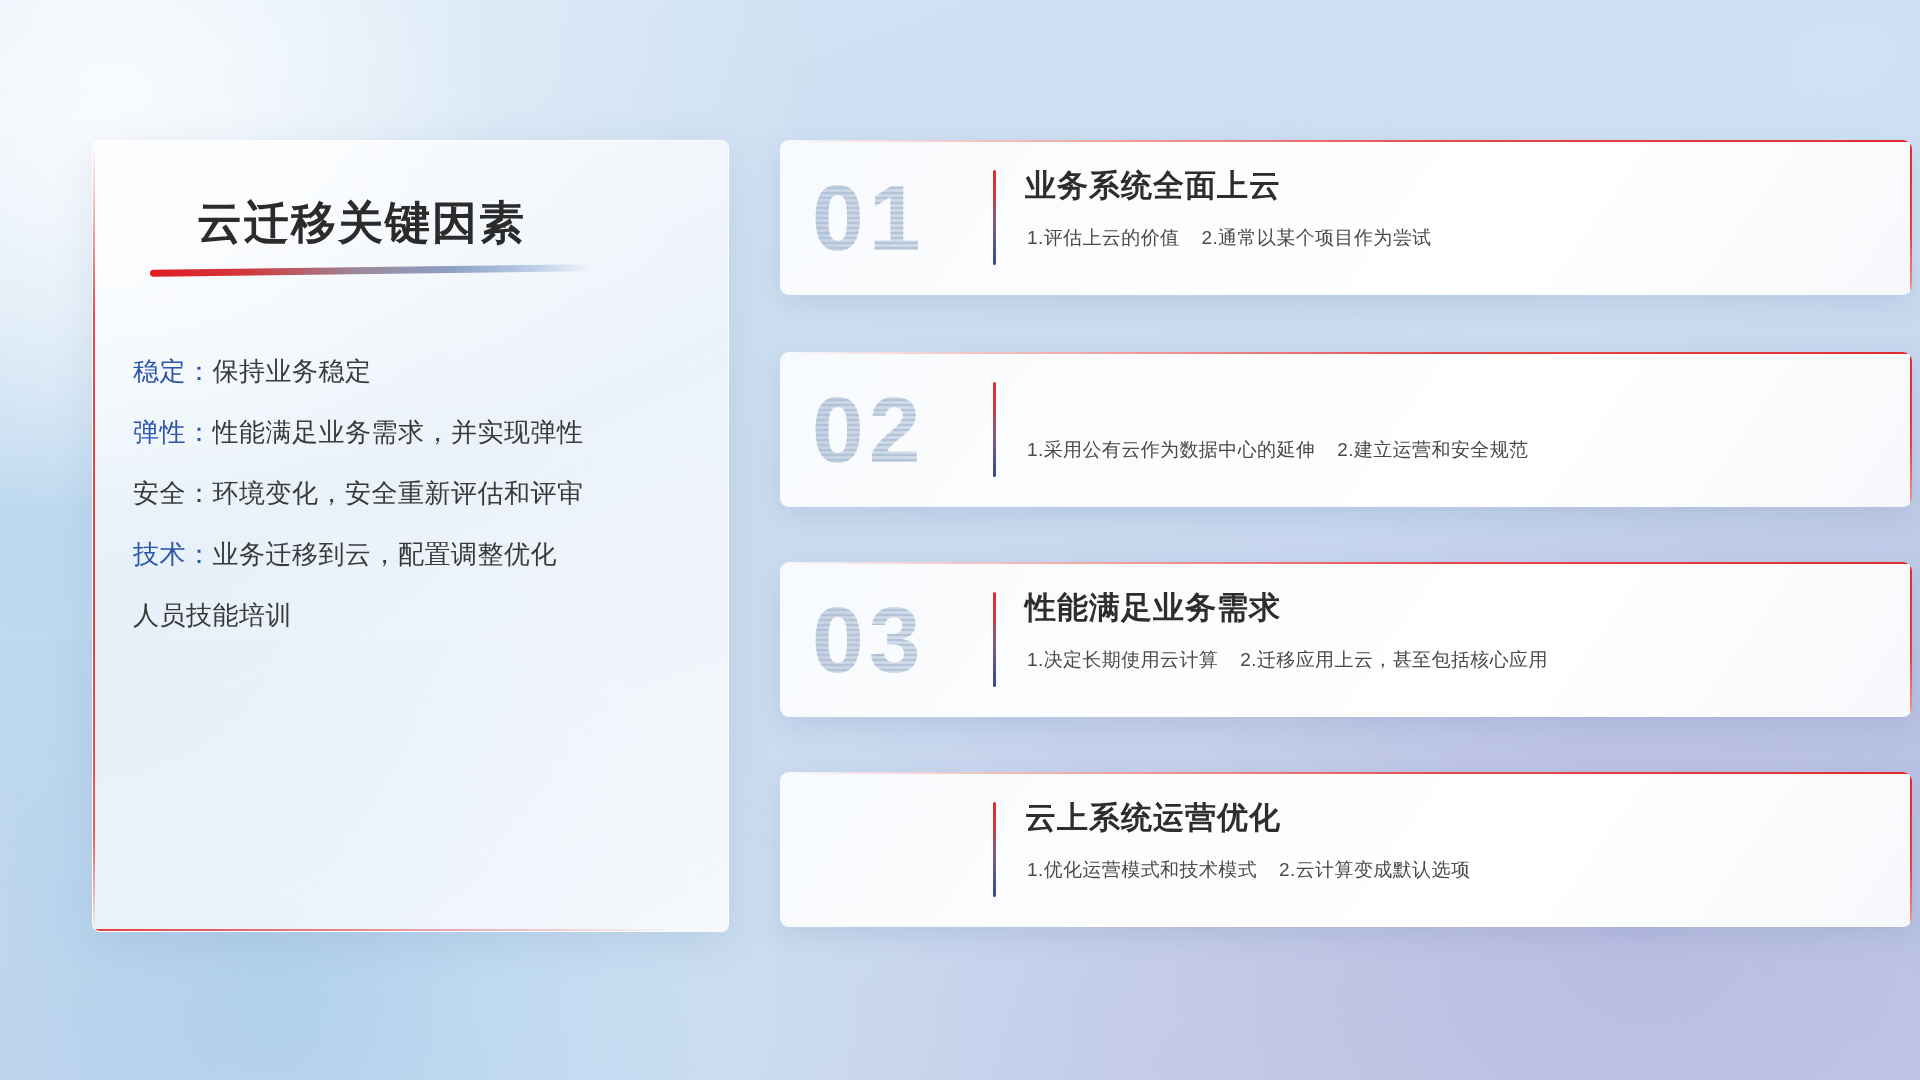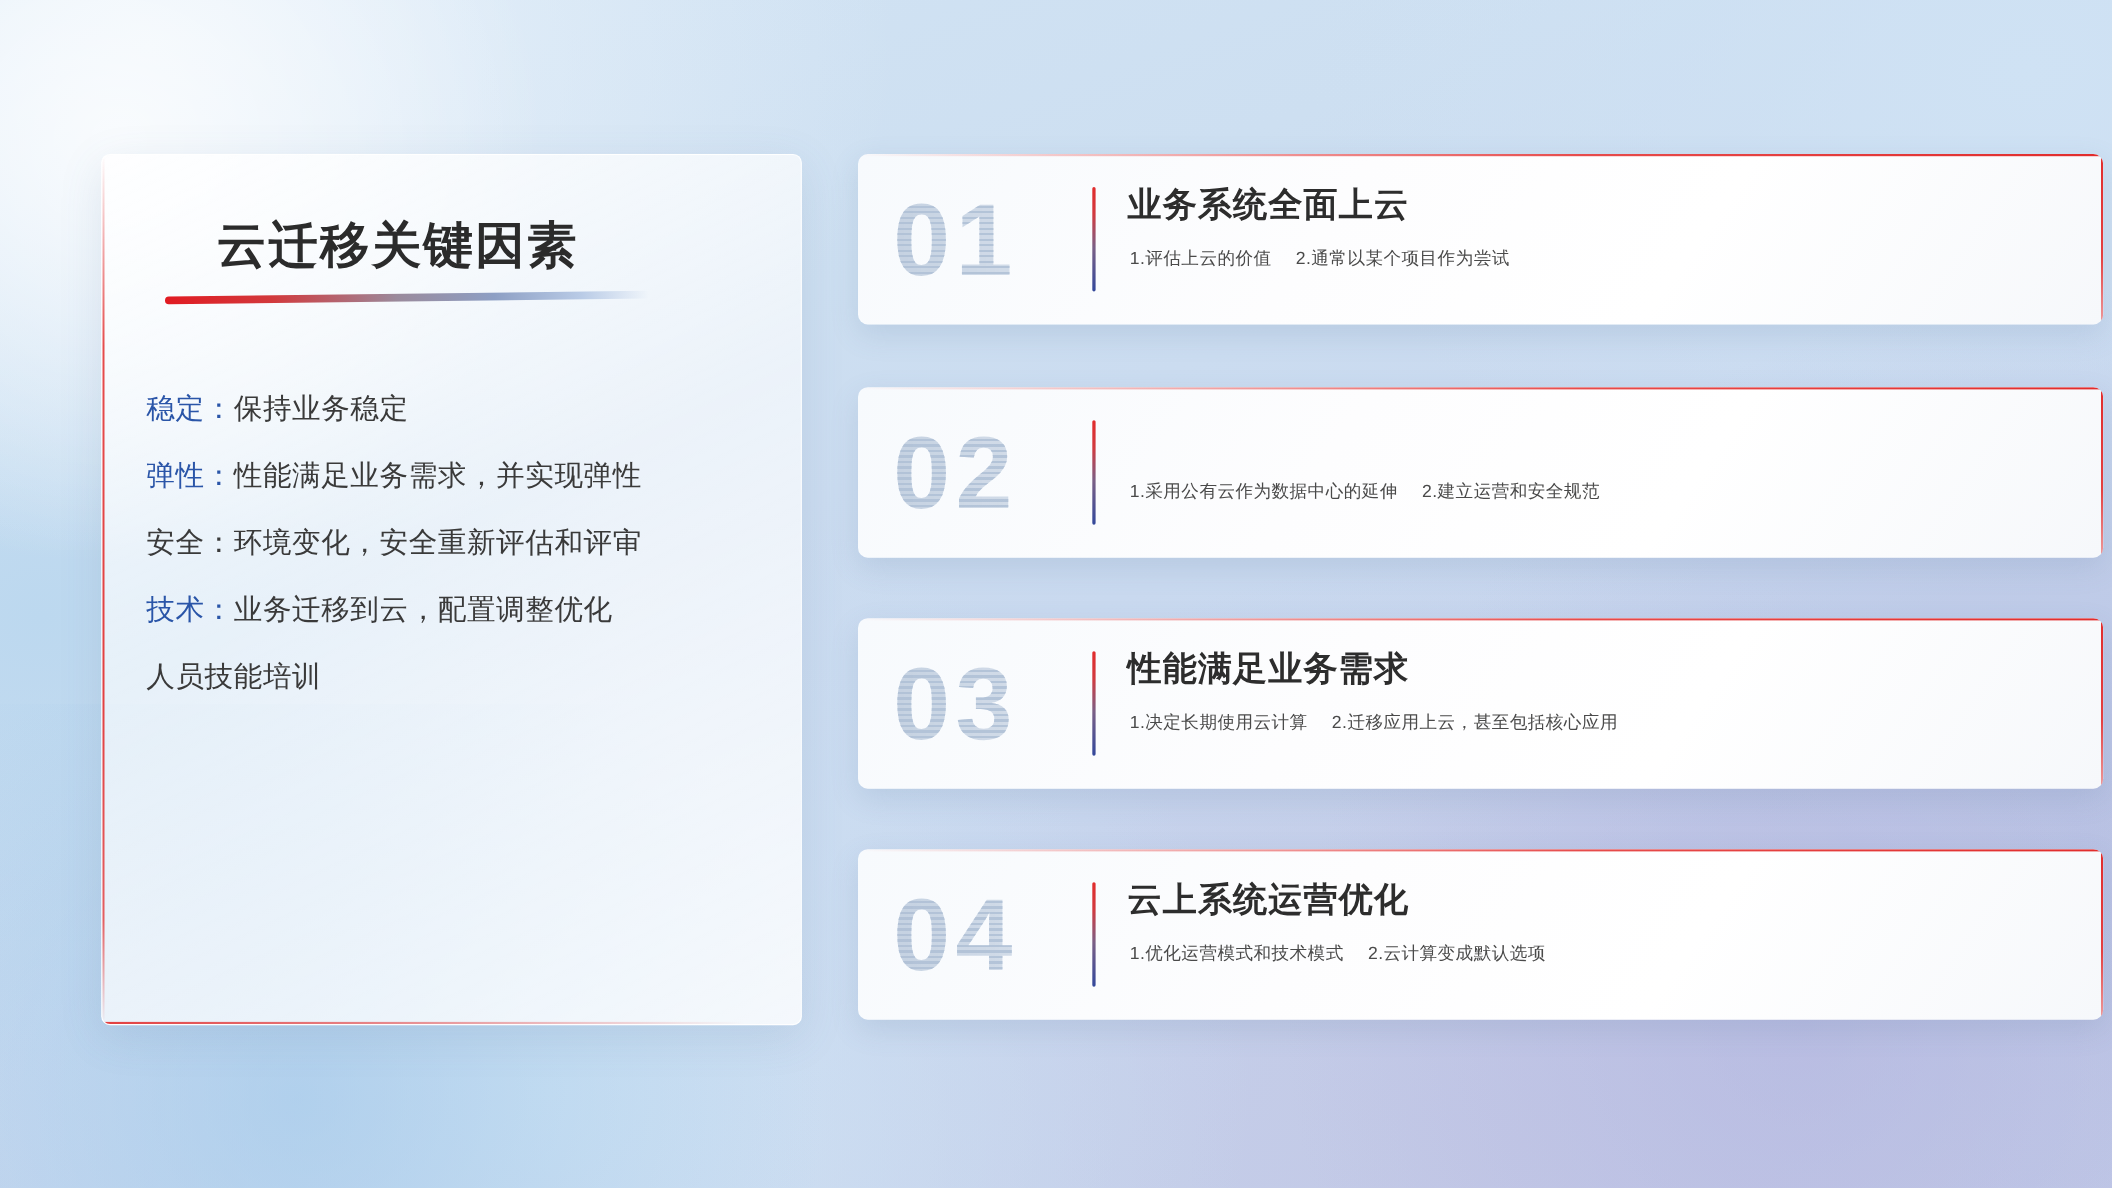--- a/index.html
+++ b/index.html
@@ -215,21 +215,21 @@
     font-size: 31px;
     font-weight: bold;
     color: #2d2d2d;
     letter-spacing: 1px;
     white-space: nowrap;
   }
   .step-desc {
     position: absolute;
     left: 247px;
     top: 85px;
-    font-size: 16px;
+    font-size: 19px;
     color: #4a4a4a;
     letter-spacing: 0.4px;
     white-space: nowrap;
   }
   .step-desc .gap {
     display: inline-block;
     width: 22px;
   }
 </style>
 </head>
@@ -285,21 +285,20 @@
   <div class="step step-3">
     <div class="step-num">03</div>
     <div class="step-bar"></div>
     <div class="step-title">性能满足业务需求</div>
     <div class="step-desc">
       <span>1.决定长期使用云计算</span><span class="gap"></span><span>2.迁移应用上云，甚至包括核心应用</span>
     </div>
   </div>
 
   <div class="step step-4">
-    <div class="step-num">04</div>
     <div class="step-bar"></div>
     <div class="step-title">云上系统运营优化</div>
     <div class="step-desc">
       <span>1.优化运营模式和技术模式</span><span class="gap"></span><span>2.云计算变成默认选项</span>
     </div>
   </div>
 
 </div>
 
 </body></html>

